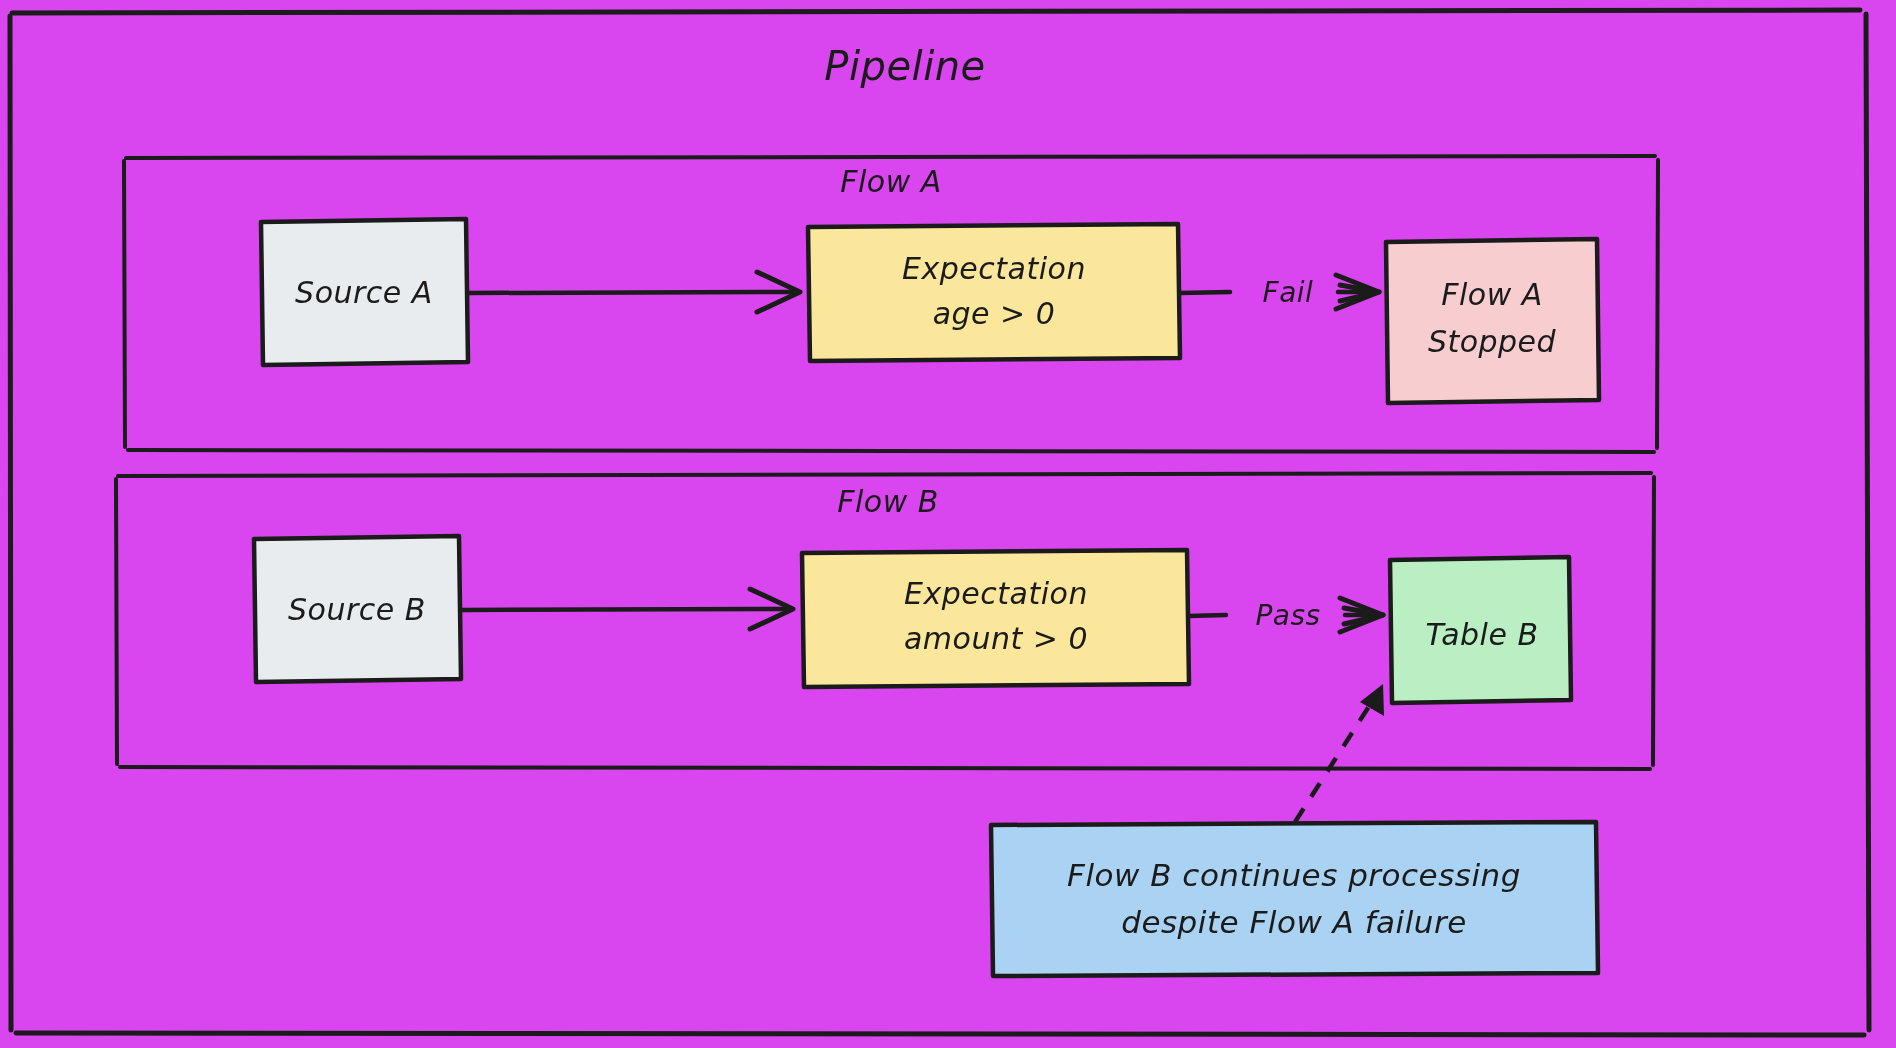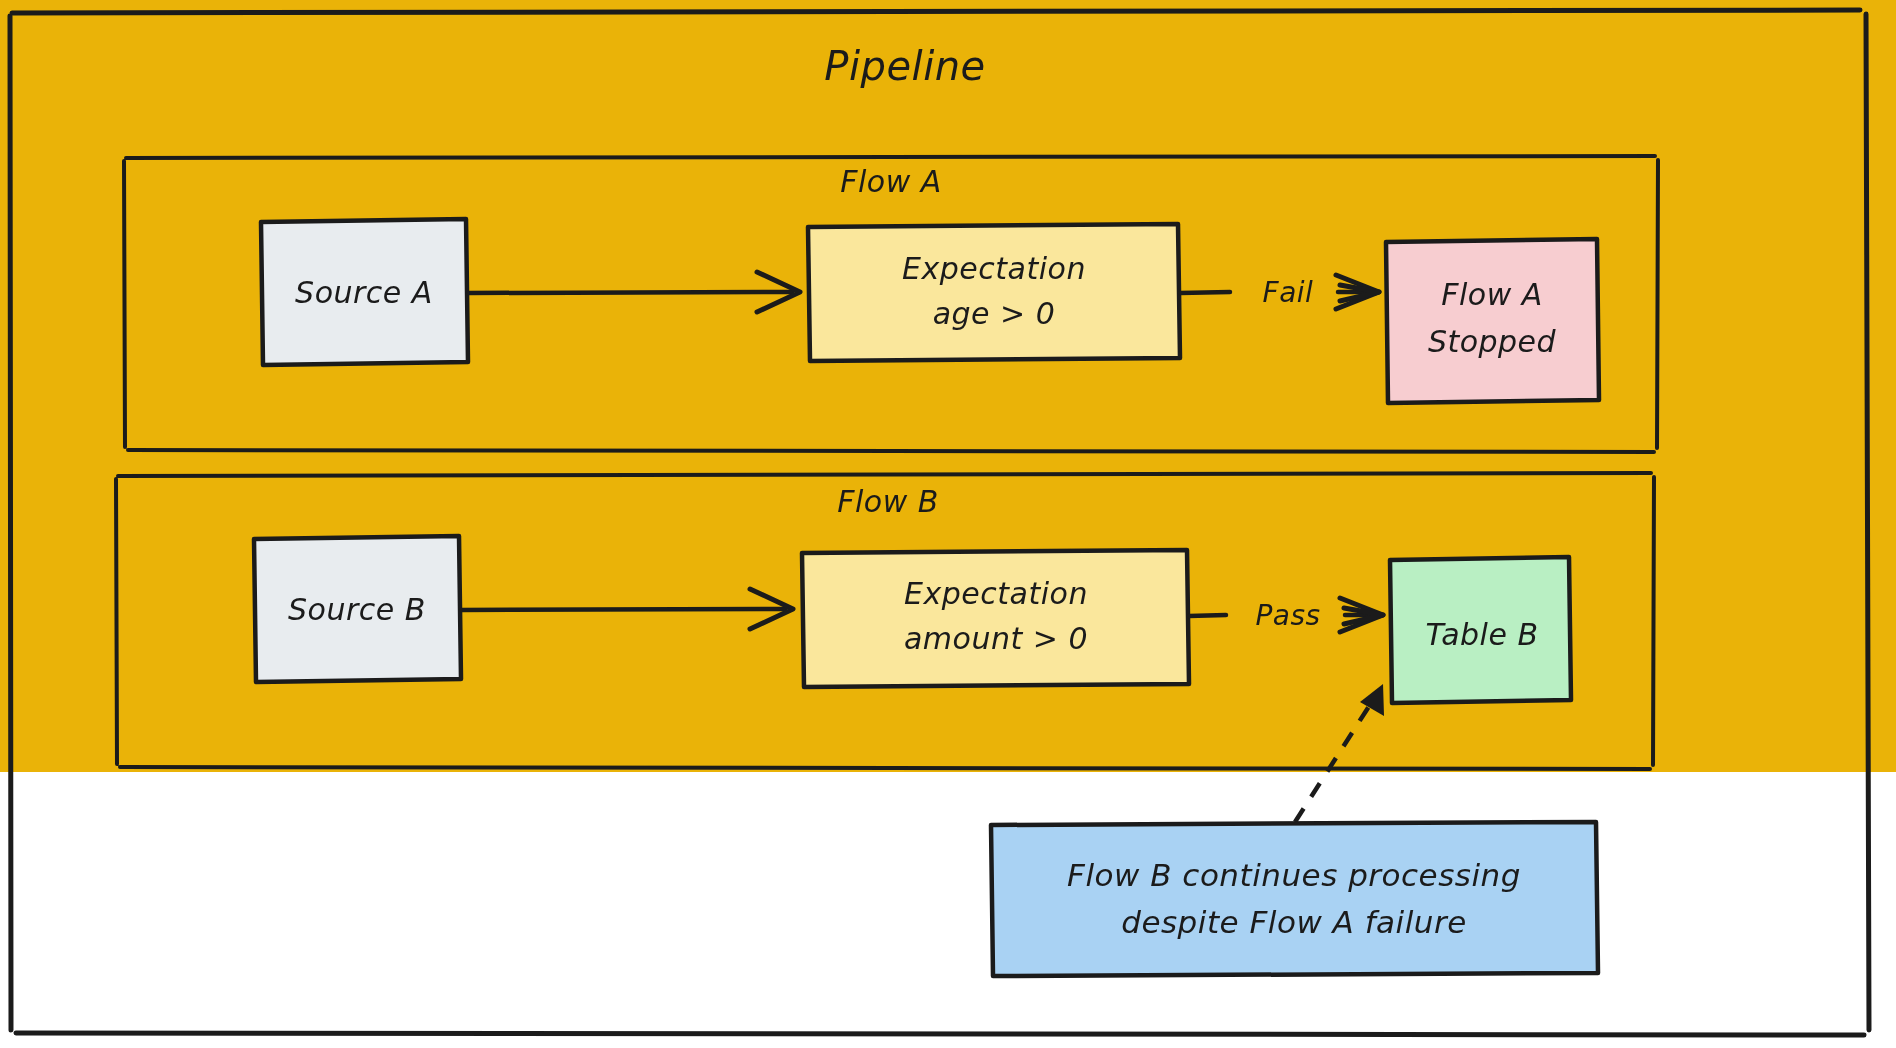--- a/index.html
+++ b/index.html
@@ -10,22 +10,22 @@
   }
   body {
     width: 1896px;
     height: 1048px;
     overflow: hidden;
     font-family: "DejaVu Sans", sans-serif;
   }
   #diagram-root {
     position: relative;
     width: 1896px;
-    height: 772px;
-    background: #eab308;
+    height: 1048px;
+    background: #d946ef;
   }
   svg.canvas {
     position: absolute;
     inset: 0;
     width: 1896px;
     height: 1048px;
     display: block;
   }
   
   .hand {

